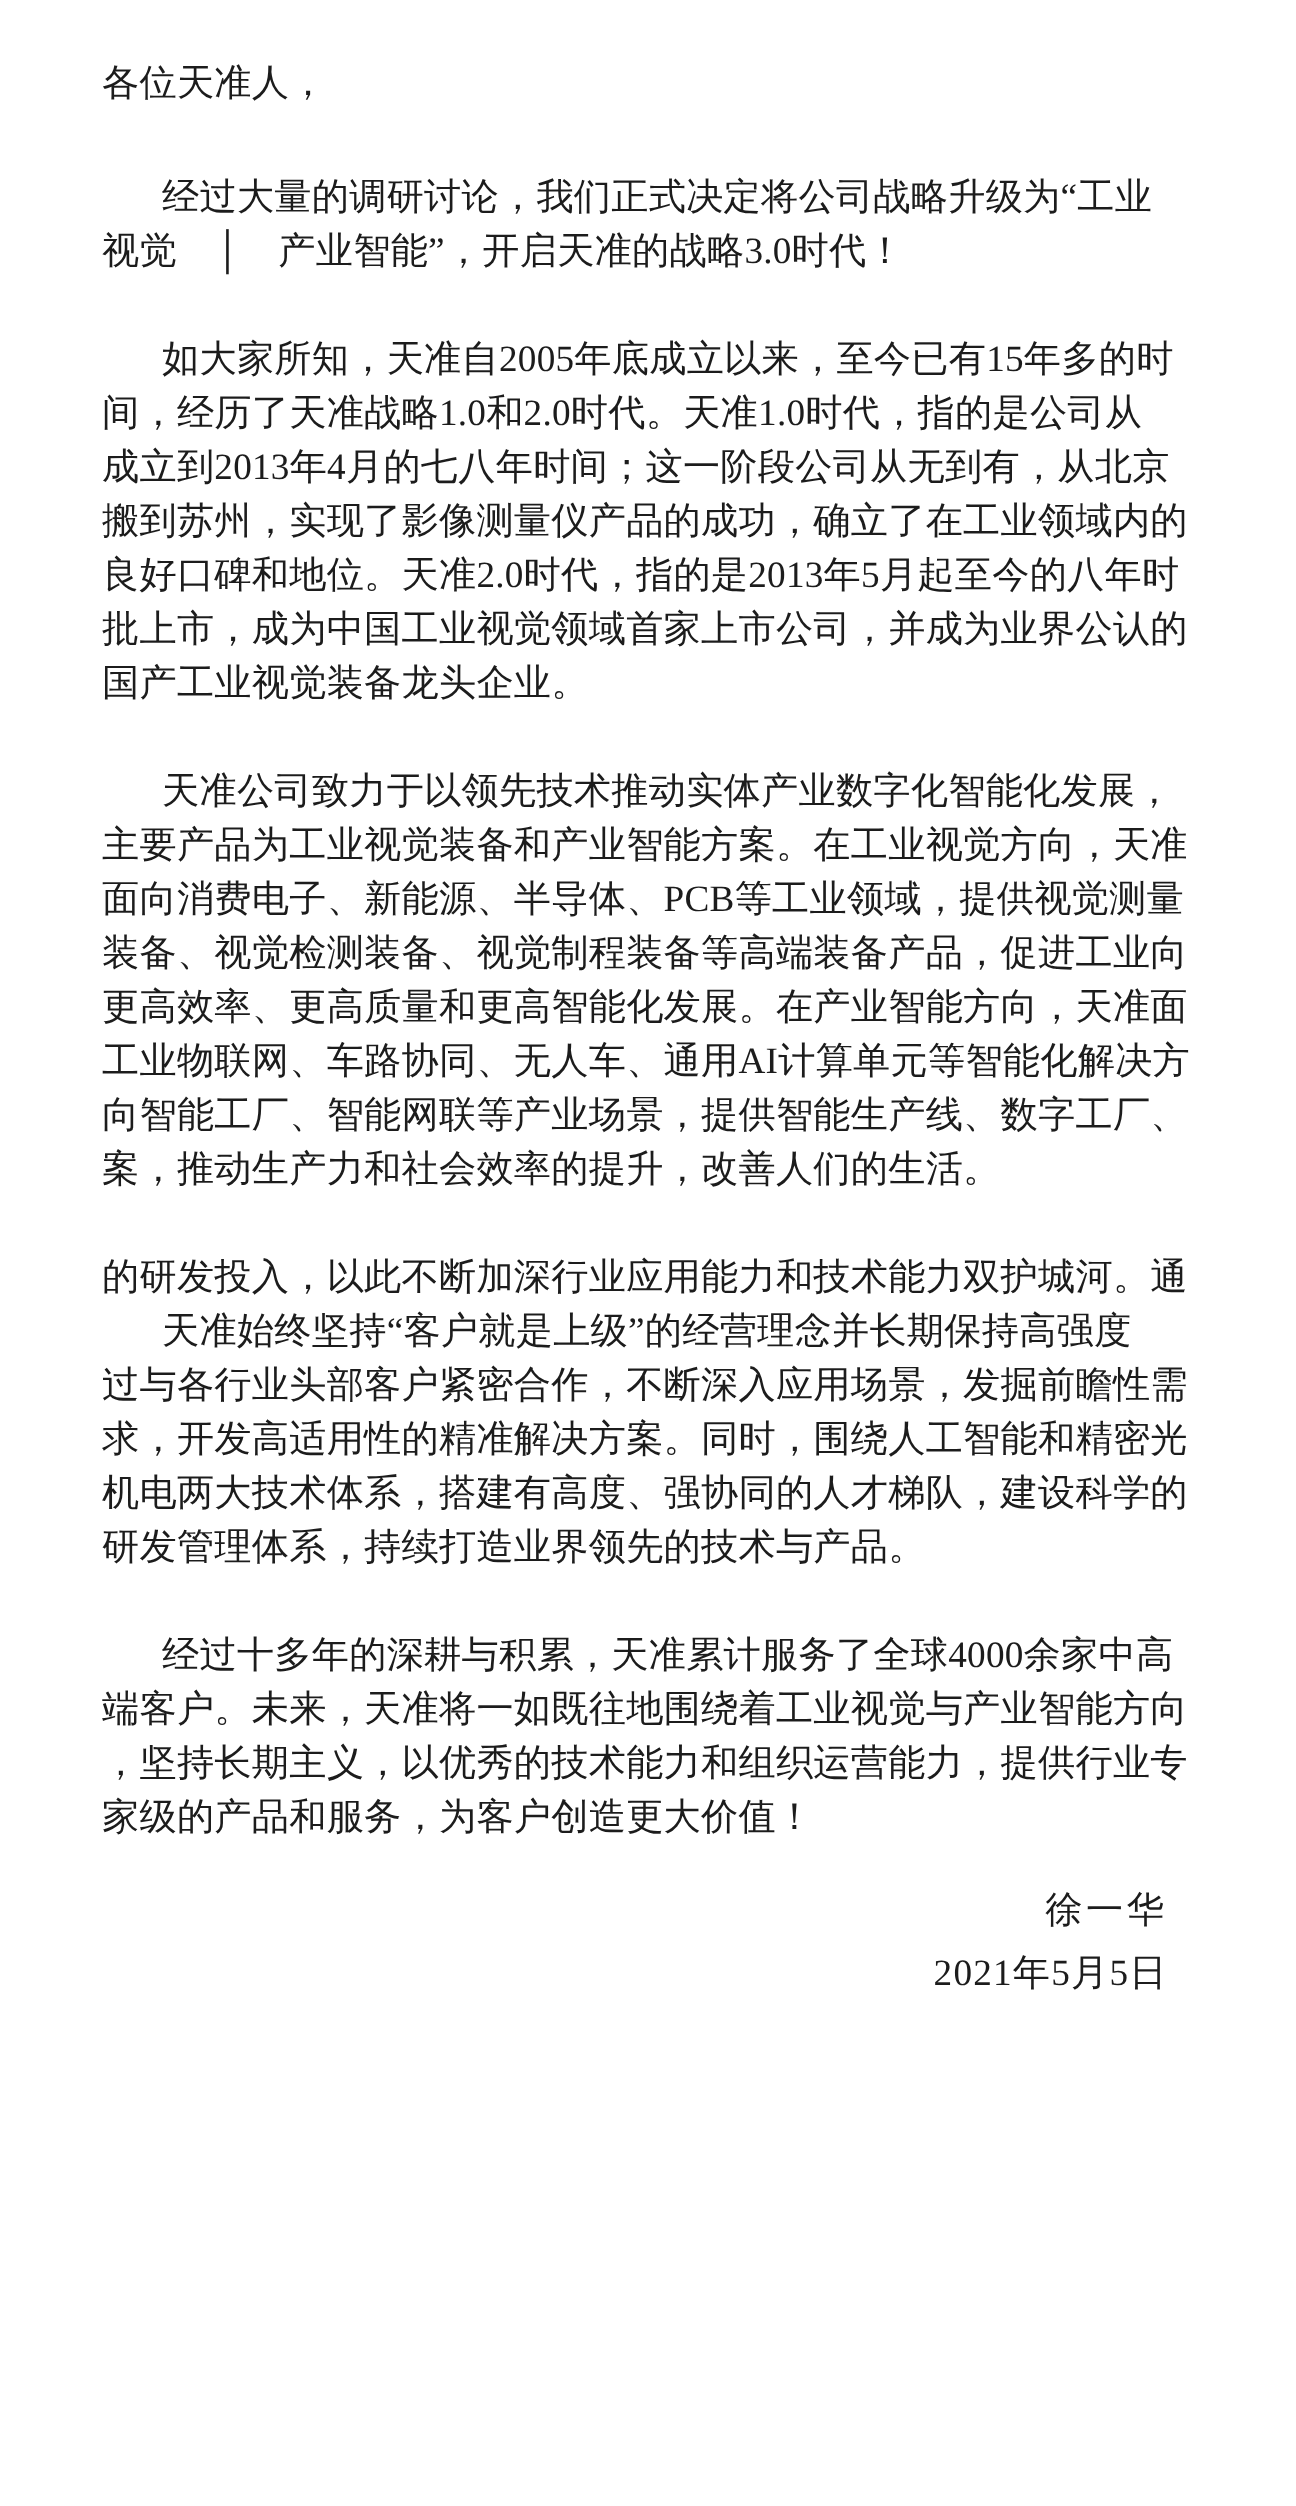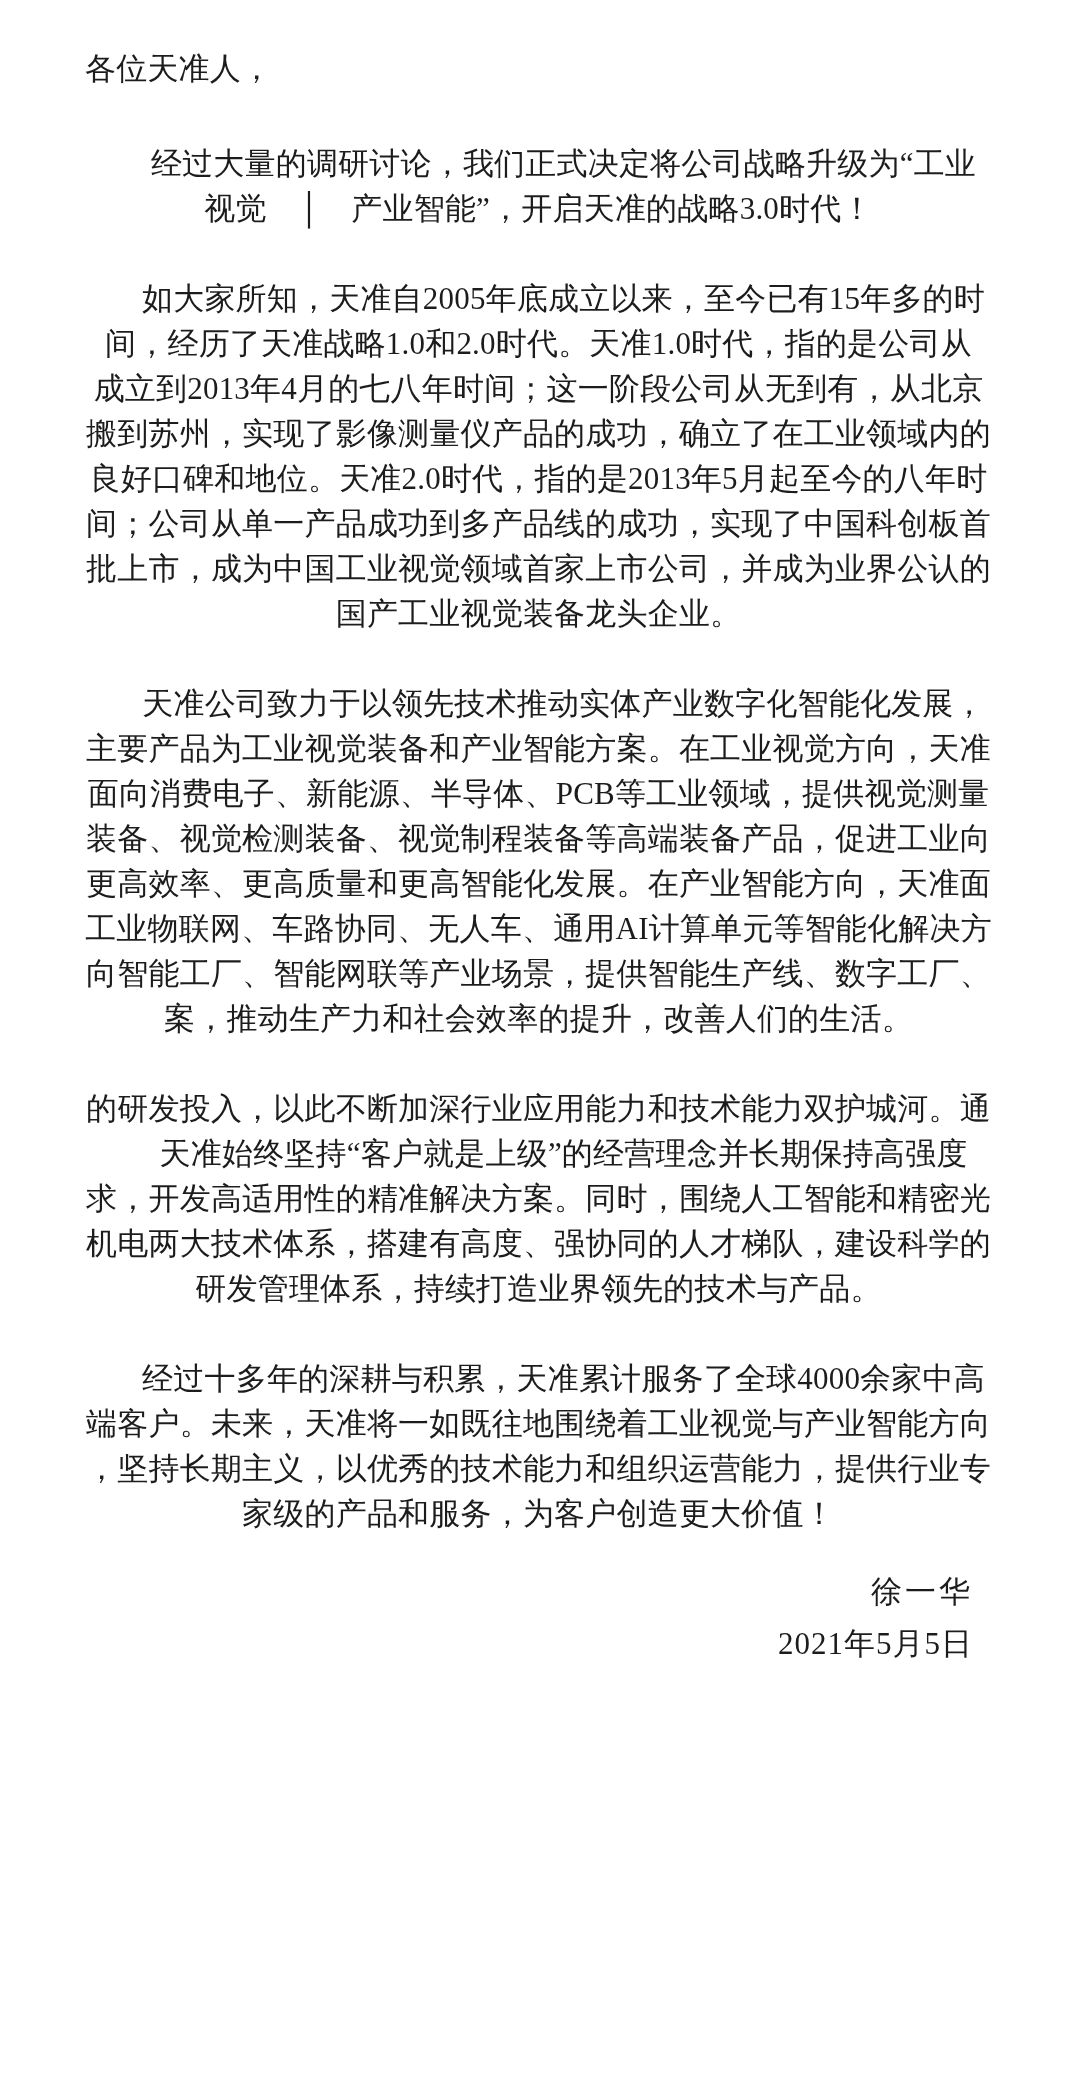--- a/index.html
+++ b/index.html
@@ -25,21 +25,20 @@
     font-size: 31px;
     line-height: 45px;
     white-space: pre;
     letter-spacing: 0.2px;
   }
   .salutation {
     margin: 0;
   }
   .para {
     margin-top: 45px;
-    text-align: center;
   }
   .para.first {
     margin-top: 50px;
   }
   .line.indent {
     padding-left: 50px;
   }
   .sig-block {
     margin-top: 33px;
     text-align: right;
@@ -63,37 +62,37 @@
       <div class="para first">
         <div class="line indent">经过大量的调研讨论，我们正式决定将公司战略升级为“工业</div>
         <div class="line">视觉　│　产业智能”，开启天准的战略3.0时代！</div>
       </div>
       <div class="para">
         <div class="line indent">如大家所知，天准自2005年底成立以来，至今已有15年多的时</div>
         <div class="line">间，经历了天准战略1.0和2.0时代。天准1.0时代，指的是公司从</div>
         <div class="line">成立到2013年4月的七八年时间；这一阶段公司从无到有，从北京</div>
         <div class="line">搬到苏州，实现了影像测量仪产品的成功，确立了在工业领域内的</div>
         <div class="line">良好口碑和地位。天准2.0时代，指的是2013年5月起至今的八年时</div>
-        <div class="line">间；公司从单一产品成功到多产品线的成功，实现了中国科创板首</div>
         <div class="line">批上市，成为中国工业视觉领域首家上市公司，并成为业界公认的</div>
         <div class="line">国产工业视觉装备龙头企业。</div>
       </div>
       <div class="para">
         <div class="line indent">天准公司致力于以领先技术推动实体产业数字化智能化发展，</div>
         <div class="line">主要产品为工业视觉装备和产业智能方案。在工业视觉方向，天准</div>
         <div class="line">面向消费电子、新能源、半导体、PCB等工业领域，提供视觉测量</div>
         <div class="line">装备、视觉检测装备、视觉制程装备等高端装备产品，促进工业向</div>
         <div class="line">更高效率、更高质量和更高智能化发展。在产业智能方向，天准面</div>
         <div class="line">工业物联网、车路协同、无人车、通用AI计算单元等智能化解决方</div>
         <div class="line">向智能工厂、智能网联等产业场景，提供智能生产线、数字工厂、</div>
         <div class="line">案，推动生产力和社会效率的提升，改善人们的生活。</div>
       </div>
       <div class="para">
         <div class="line">的研发投入，以此不断加深行业应用能力和技术能力双护城河。通</div>
         <div class="line indent">天准始终坚持“客户就是上级”的经营理念并长期保持高强度</div>
+        <div class="line">过与各行业头部客户紧密合作，不断深入应用场景，发掘前瞻性需</div>
         <div class="line">求，开发高适用性的精准解决方案。同时，围绕人工智能和精密光</div>
         <div class="line">机电两大技术体系，搭建有高度、强协同的人才梯队，建设科学的</div>
         <div class="line">研发管理体系，持续打造业界领先的技术与产品。</div>
       </div>
       <div class="para">
         <div class="line indent">经过十多年的深耕与积累，天准累计服务了全球4000余家中高</div>
         <div class="line">端客户。未来，天准将一如既往地围绕着工业视觉与产业智能方向</div>
         <div class="line">，坚持长期主义，以优秀的技术能力和组织运营能力，提供行业专</div>
         <div class="line">家级的产品和服务，为客户创造更大价值！</div>
       </div>

